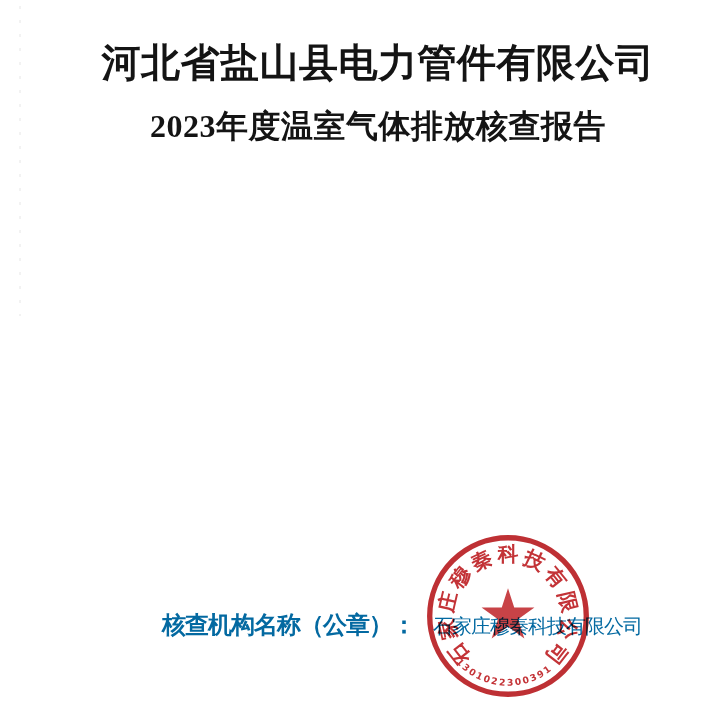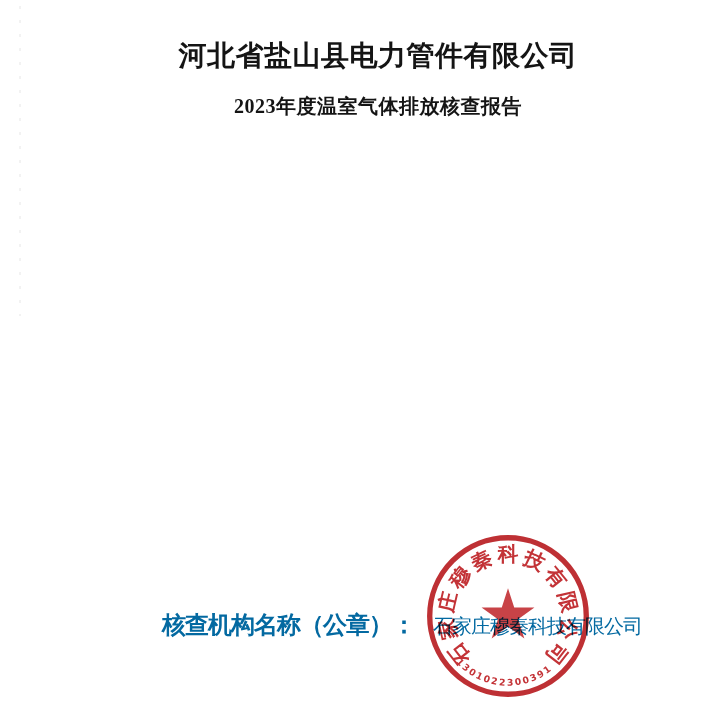--- a/index.html
+++ b/index.html
@@ -24,27 +24,27 @@
   .title-block {
     position: absolute;
     top: 40px; left: 0;
     width: 100%;
     padding-left: 40px;
     box-sizing: border-box;
     text-align: center;
   }
   .title-line {
     margin: 0;
-    font-size: 28px;
+    font-size: 39px;
     font-weight: 700;
     letter-spacing: 0.5px;
     line-height: 1.16;
     color: #141414;
   }
-  .title-line + .title-line { margin-top: 23px; font-size: 20px; }
+  .title-line + .title-line { margin-top: 23px; font-size: 32px; }
   .footer-block {
     position: absolute;
     left: 162px;
     top: 613px;
     white-space: nowrap;
   }
   .footer-line { height: 25px; line-height: 25px; }
   .footer-line + .footer-line { margin-top: 21px; }
   .footer-label {
     font-weight: 700;

